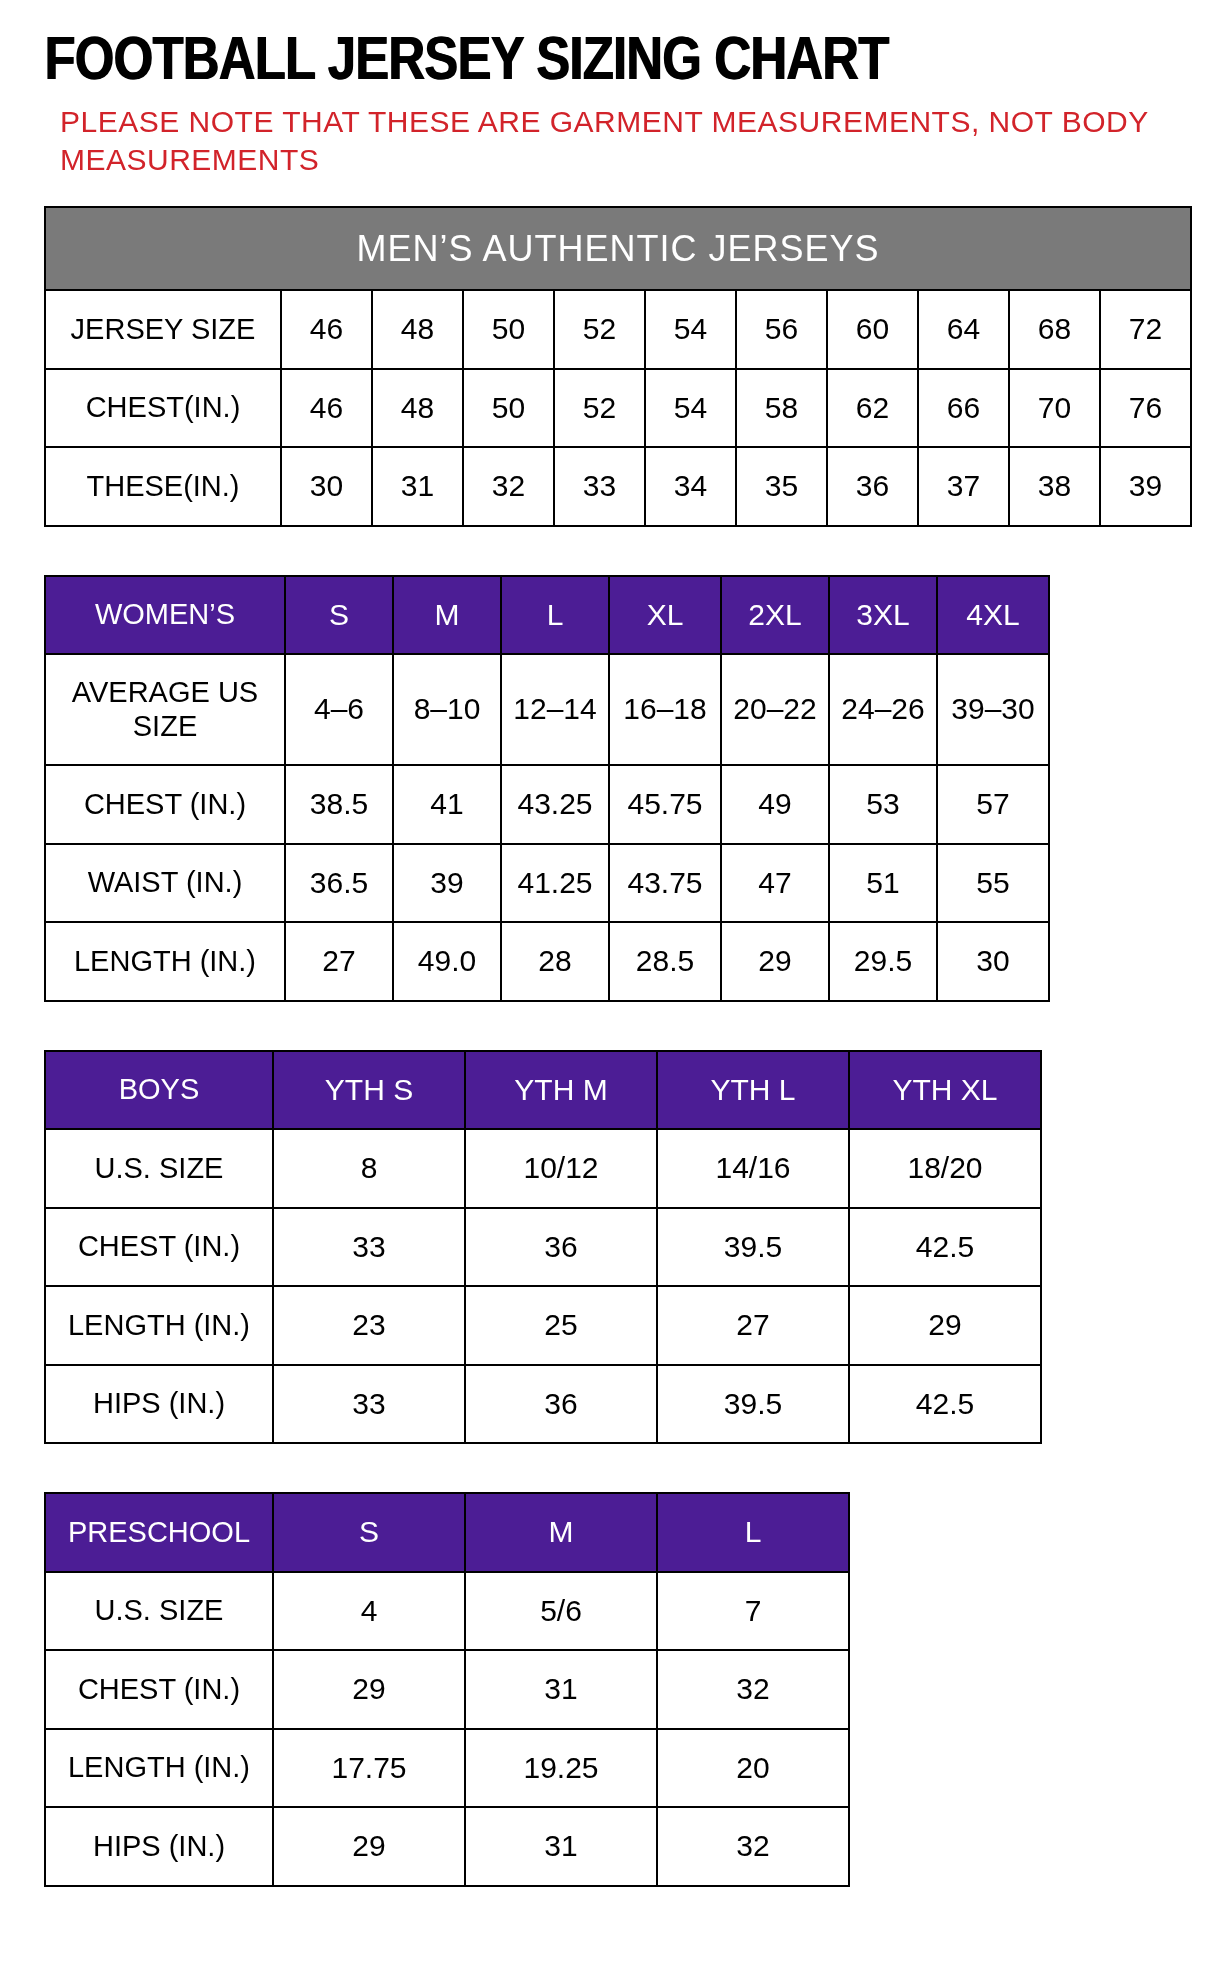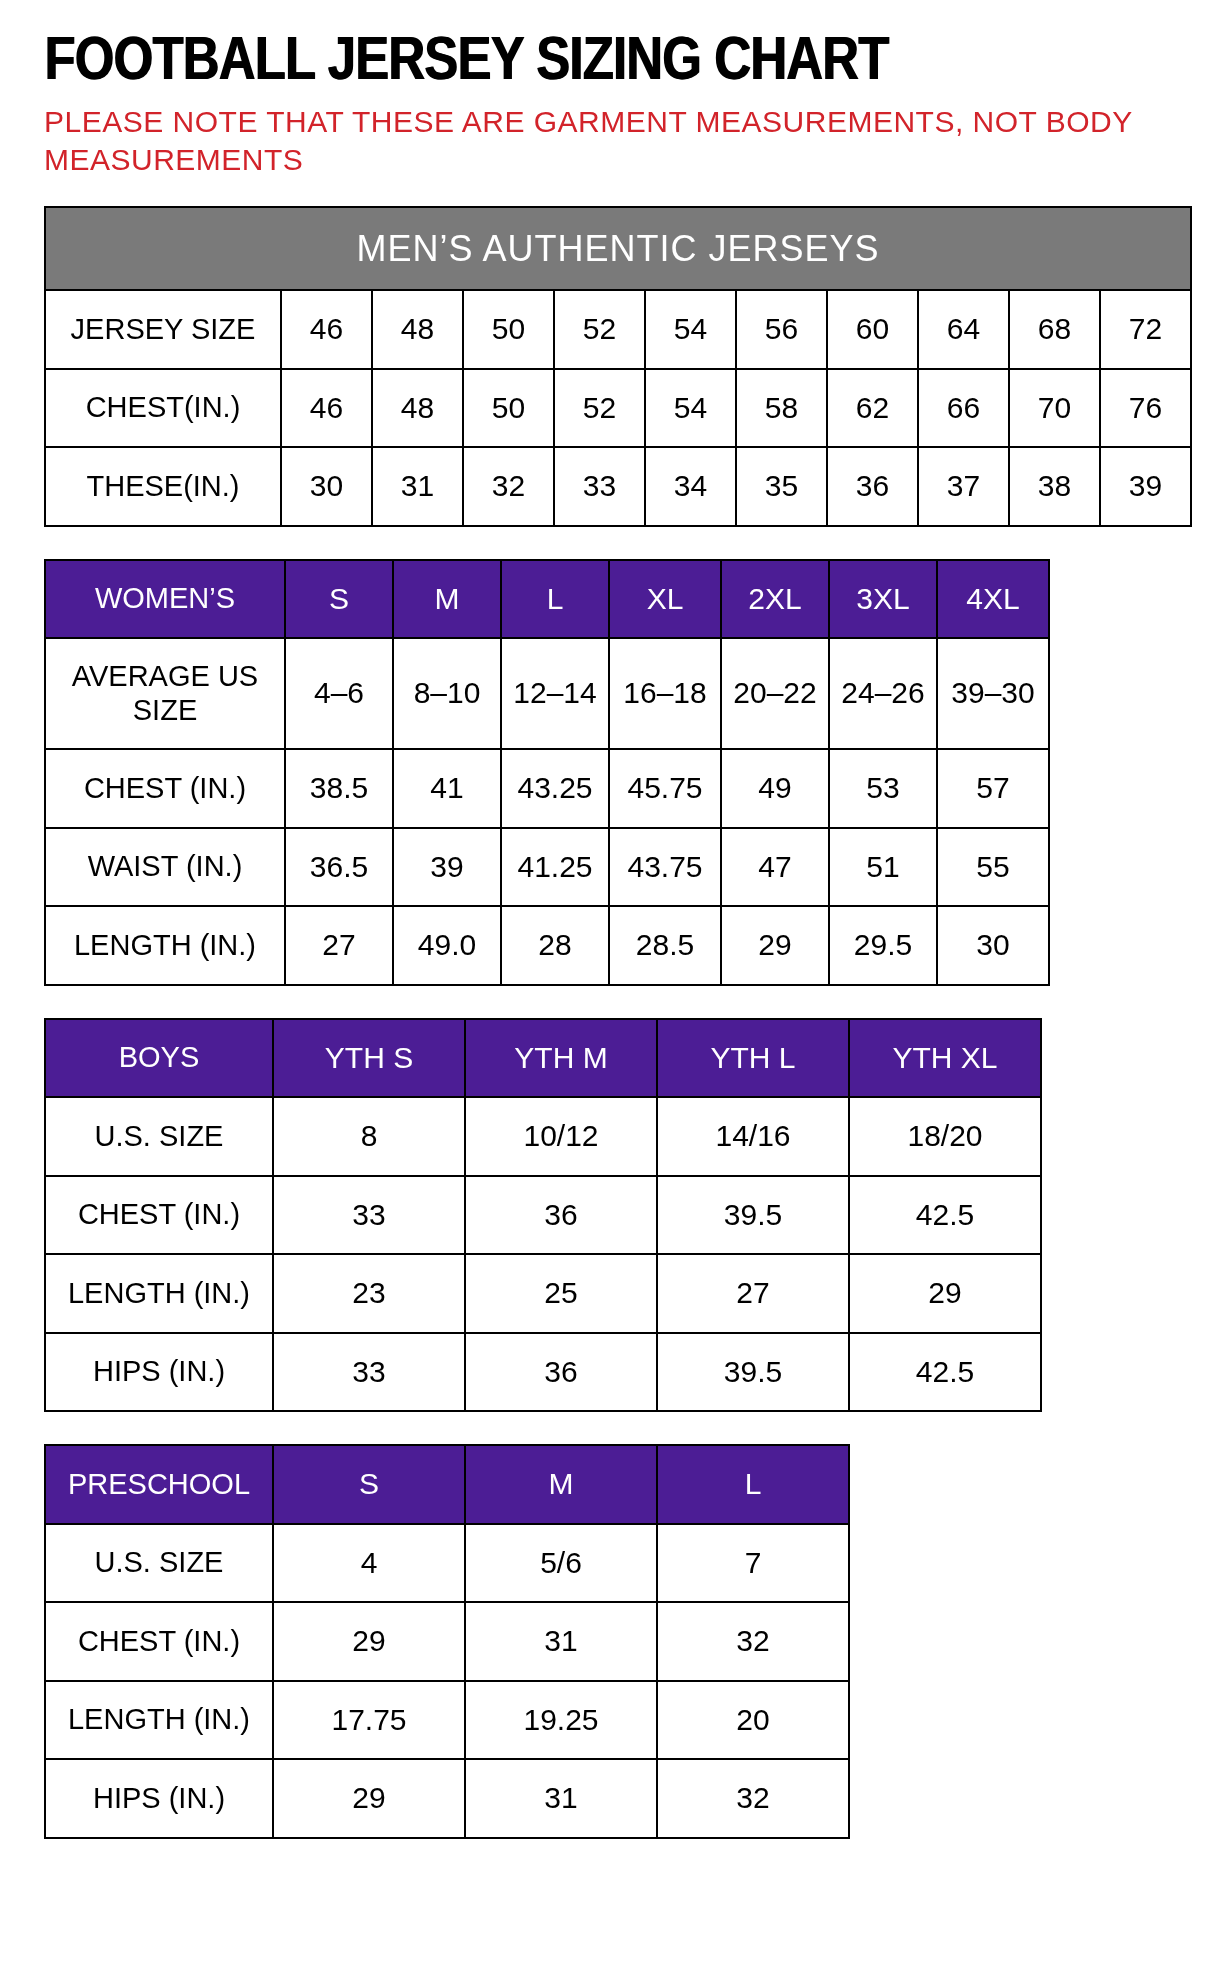--- a/index.html
+++ b/index.html
@@ -24,26 +24,26 @@
     margin-bottom: 4px;
   }
 
   .note {
     color: #d2232a;
     font-size: 30px;
     line-height: 1.25;
     letter-spacing: 0.5px;
     max-width: 1095px;
   }
-  .note-top { margin: 10px 0 28px 0; }
+  .note-top { margin: 10px 0 28px 16px; }
 
   table.size-table {
     border-collapse: collapse;
     table-layout: fixed;
-    margin-bottom: 32px;
+    margin-bottom: 48px;
     border-radius: 8px;
   }
   .size-table th, .size-table td {
     border: 2px solid #000;
     text-align: center;
     vertical-align: middle;
     font-size: 30px;
     font-weight: normal;
     padding: 21px 4px;
     line-height: 1.15;

